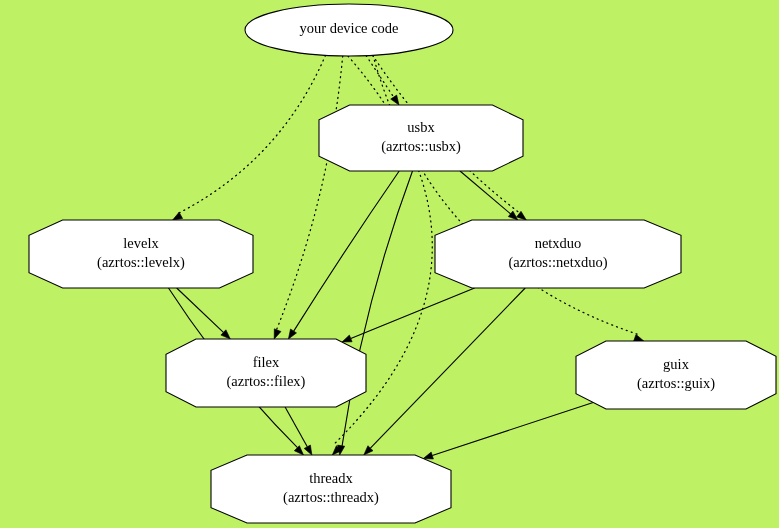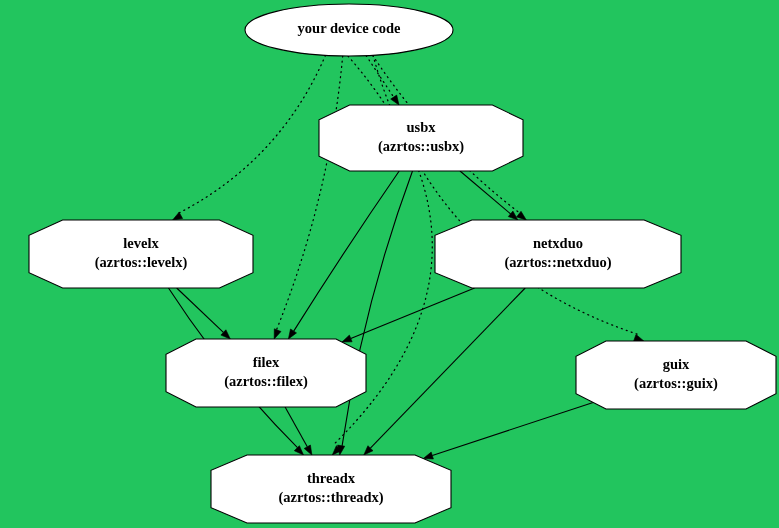--- a/index.html
+++ b/index.html
@@ -4,24 +4,23 @@
 <style>
   html, body {
     margin: 0;
     padding: 0;
     background: #ffffff;
   }
   #canvas {
     position: relative;
     width: 779px;
     height: 528px;
-    background: #22c55e;
+    background: #bef264;
     font-family: "Liberation Serif", "DejaVu Serif", serif;
     overflow: hidden;
-    font-weight: bold;
   }
   svg#graph {
     display: block;
     width: 779px;
     height: 528px;
   }
   .node-shape {
     fill: #ffffff;
     stroke: #000000;
     stroke-width: 1.1;

